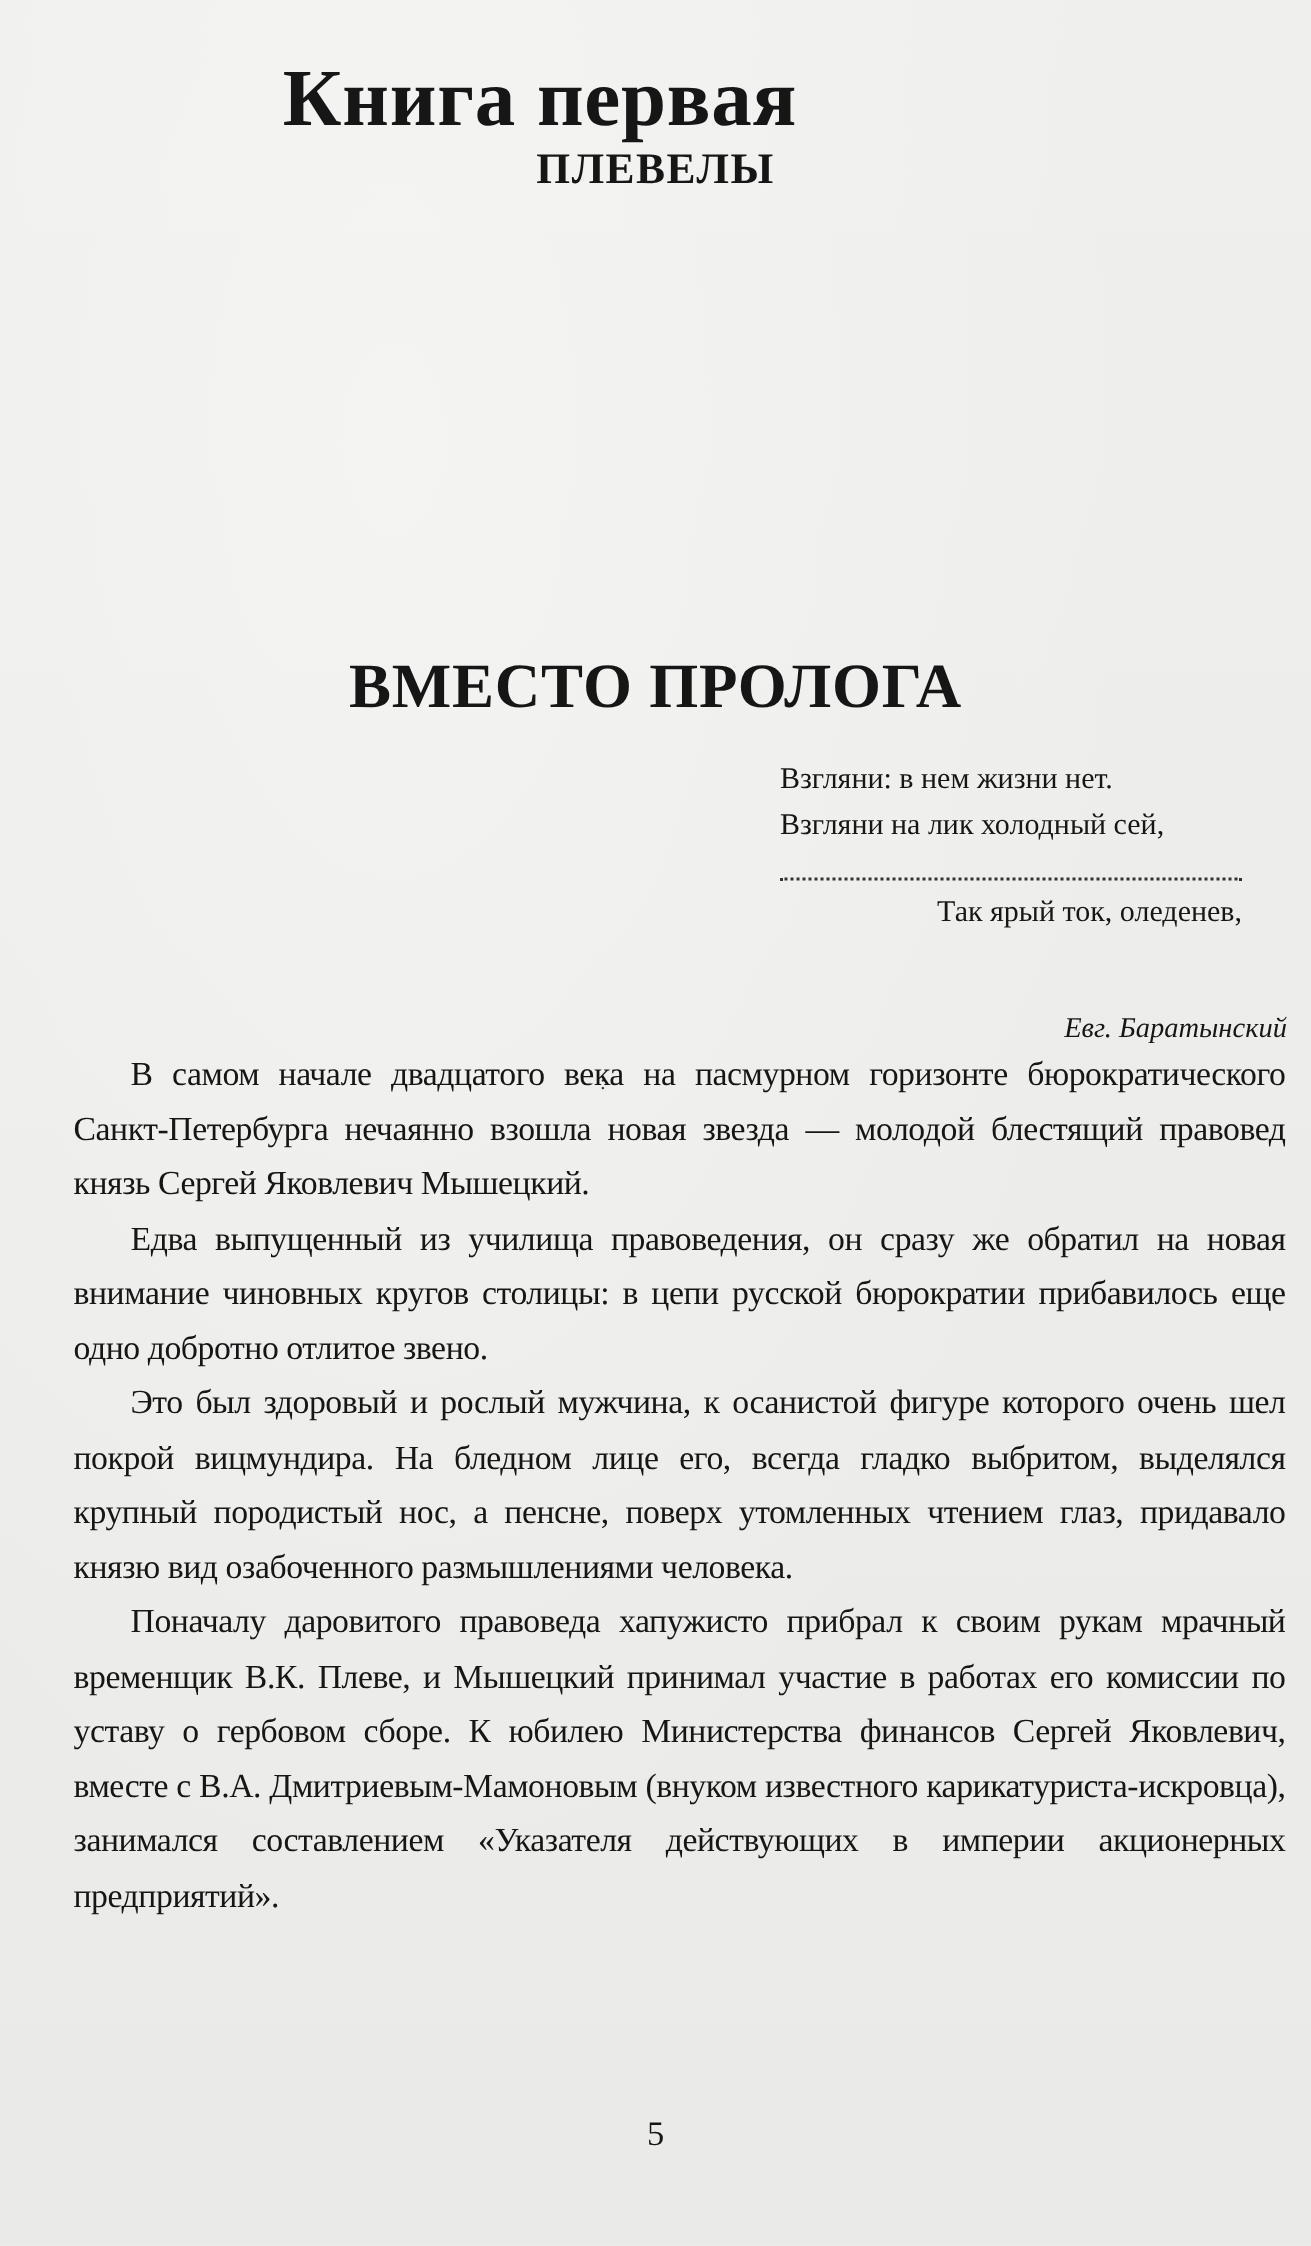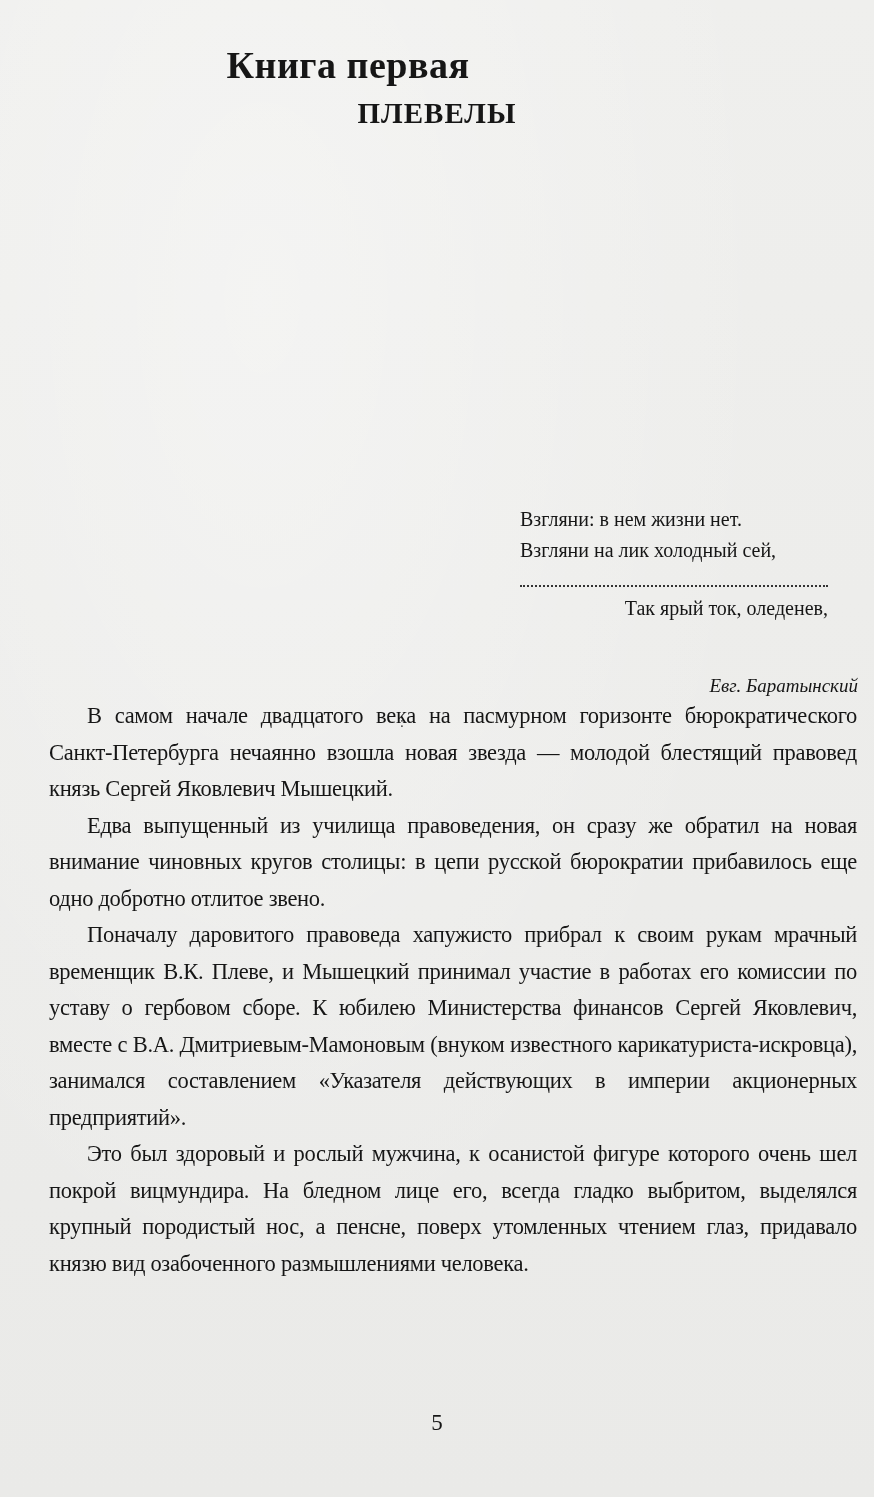--- a/index.html
+++ b/index.html
@@ -25,23 +25,24 @@
     }
     .book-title {
       position: absolute;
       left: 0; width: 874px;
       text-align: center;
       font-weight: bold;
     }
     .book-title .line1 {
       position: absolute;
       top: 40px; left: 0; width: 696px;
-      font-size: 38px;
+      font-size: 54px;
       letter-spacing: 0.5px;
       line-height: 50px;
+      padding-left: 12px;
     }
     .book-title .line2 {
       position: absolute;
       top: 88px; left: 0; width: 874px;
       font-size: 29px;
       letter-spacing: 1px;
       line-height: 50px;
     }
     .chapter-title {
       position: absolute;
@@ -112,34 +113,35 @@
 </head>
 <body>
 
 <div class="page">
 
   <div class="book-title">
     <div class="line1">Книга первая</div>
     <div class="line2">ПЛЕВЕЛЫ</div>
   </div>
 
+  <div class="chapter-title">ВМЕСТО ПРОЛОГА</div>
 
   <div class="epigraph">
     <span class="verse">Взгляни: в нем жизни нет.</span>
     <span class="verse">Взгляни на лик холодный сей,</span>
     <span class="ellipsis-row"></span>
     <span class="verse after">Так ярый ток, оледенев,</span>
   </div>
 
   <div class="attribution">Евг. Баратынский</div>
 
   <div class="mark">:</div>
 
   <div class="body-text">
     <p>В самом начале двадцатого века на пасмурном горизонте бюрократического Санкт-Петербурга нечаянно взошла новая звезда — молодой блестящий правовед князь Сергей Яковлевич Мышецкий.</p>
     <p>Едва выпущенный из училища правоведения, он сразу же обратил на новая внимание чиновных кругов столицы: в цепи русской бюрократии прибавилось еще одно добротно отлитое звено.</p>
+    <p>Это был здоровый и рослый мужчина, к осанистой фигуре которого очень шел покрой вицмундира. На бледном лице его, всегда гладко выбритом, выделялся крупный породистый нос, а пенсне, поверх утомленных чтением глаз, придавало князю вид озабоченного размышлениями человека.</p>
     <p>Поначалу даровитого правоведа хапужисто прибрал к своим рукам мрачный временщик В.К. Плеве, и Мышецкий принимал участие в работах его комиссии по уставу о гербовом сборе. К юбилею Министерства финансов Сергей Яковлевич, вместе с В.А. Дмитриевым-Мамоновым (внуком известного карикатуриста-искровца), занимался составлением «Указателя действующих в империи акционерных предприятий».</p>
-    <p>Это был здоровый и рослый мужчина, к осанистой фигуре которого очень шел покрой вицмундира. На бледном лице его, всегда гладко выбритом, выделялся крупный породистый нос, а пенсне, поверх утомленных чтением глаз, придавало князю вид озабоченного размышлениями человека.</p>
   </div>
 
   <div class="page-number">5</div>
 
 </div>
 
 </body></html>

